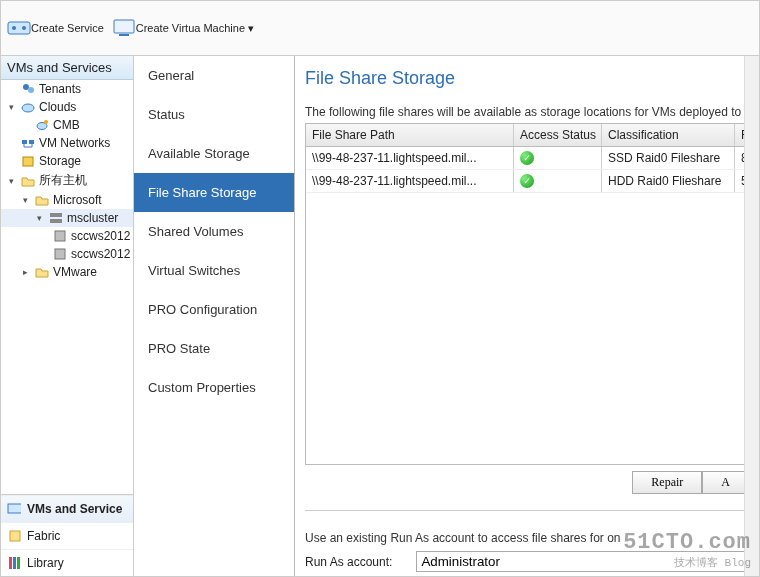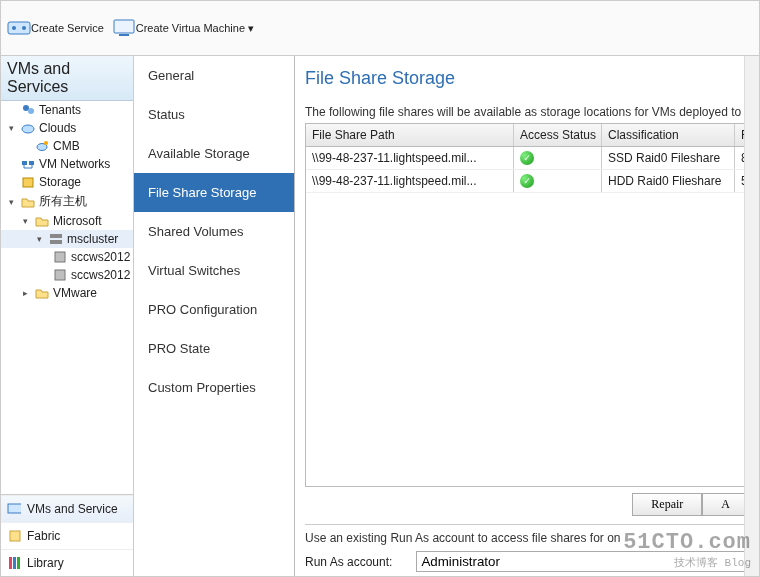--- a/index.html
+++ b/index.html
@@ -4,32 +4,32 @@
 <style>
   html,body{margin:0;padding:0;font-family:"Segoe UI",Tahoma,sans-serif;font-size:12px;color:#222;background:#fff;width:760px;height:577px;overflow:hidden}
   .root{display:flex;flex-direction:column;width:760px;height:577px;border:1px solid #ccc;box-sizing:border-box}
   .toolbar{height:50px;display:flex;gap:8px;padding:2px 6px;border-bottom:1px solid #ccc;background:#fafafa}
   .tool-btn{display:flex;flex-direction:row;align-items:center;justify-content:center;min-width:50px;cursor:pointer}
   .tool-btn .icn{width:24px;height:20px;margin-bottom:1px}
   .tool-btn span{font-size:11px;line-height:1.1;text-align:center}
   .body{flex:1;display:flex;min-height:0}
   
   .navcol{width:132px;border-right:1px solid #ccc;display:flex;flex-direction:column;background:#fff}
-  .nav-title{background:linear-gradient(#eef6fc,#d7e9f7);padding:4px 6px;font-size:16px;border-bottom:1px solid #bcd}
+  .nav-title{background:linear-gradient(#eef6fc,#d7e9f7);padding:4px 6px;font-size:13px;border-bottom:1px solid #bcd}
   .tree{flex:1;overflow:auto;}
   .tree-item{display:flex;align-items:center;gap:4px;padding:2px 4px;white-space:nowrap;cursor:pointer}
   .tree-item.l1{padding-left:8px}
   .tree-item.l2{padding-left:22px}
   .tree-item.l3{padding-left:36px}
   .tree-item.l4{padding-left:48px}
   .tri{width:8px;display:inline-block;color:#555;font-size:9px}
   .ic{width:14px;height:14px;display:inline-flex;align-items:center;justify-content:center}
   .wunderbar{border-top:1px solid #ccc}
   .wb-item{display:flex;align-items:center;gap:6px;padding:6px 6px;border-top:1px solid #eee;cursor:pointer;white-space:nowrap;overflow:hidden}
-  .wb-item.sel{background:linear-gradient(#f4f8fc,#e6eef9);font-weight:400}
+  .wb-item.sel{background:linear-gradient(#f4f8fc,#e6eef9);font-weight:700}
   
   .settings{width:160px;border-right:1px solid #bbb;display:flex;flex-direction:column;background:#fff}
   .settings .opt{padding:12px 14px;cursor:pointer;font-size:13px;color:#333}
   .settings .opt.sel{background:#2f6fb3;color:#fff}
   
   .detail{flex:1;display:flex;flex-direction:column;padding:8px 10px 4px;min-width:0;position:relative}
   .detail h1{font-size:18px;font-weight:400;color:#2f6fb3;margin:4px 0 16px}
   .hint{font-size:12px;color:#333;margin-bottom:4px;white-space:nowrap;overflow:hidden}
   .grid{border:1px solid #bbb;flex:1;min-height:0;display:flex;flex-direction:column;overflow:hidden}
   .ghead,.grow{display:flex}
@@ -37,21 +37,21 @@
   .gc{padding:4px 6px;border-right:1px solid #ccc;overflow:hidden;text-overflow:ellipsis;white-space:nowrap}
   .c-path{flex:0 0 195px}
   .c-acc{flex:0 0 75px;display:flex;align-items:center;justify-content:flex-start}
   .c-class{flex:0 0 120px}
   .c-free{flex:1}
   .gbody{flex:1;overflow:auto;background:#fff}
   .grow{border-bottom:1px solid #eee}
   .ok-dot{width:14px;height:14px;border-radius:50%;background:radial-gradient(circle at 30% 30%,#7ef07e,#1a991a);display:inline-flex;align-items:center;justify-content:center;color:#fff;font-size:9px}
   .btnrow{display:flex;justify-content:flex-end;gap:0;padding:6px 0}
   button.win{font:12px "Segoe UI";padding:3px 18px;background:linear-gradient(#fefefe,#e8e8e8);border:1px solid #aaa;cursor:pointer}
-  .runas{padding-top:6px;border-top:1px solid #ccc;margin-top:2px}
+  .runas{padding-top:20px;border-top:1px solid #ccc;margin-top:10px}
   .runas-row{display:flex;align-items:center;gap:24px;margin-top:6px}
   .runas-row input{flex:1;border:1px solid #aaa;padding:2px 4px;background:#fff}
   .scroll-hint{position:absolute;right:0;top:0;bottom:0;width:14px;background:#f1f1f1;border-left:1px solid #ddd}
   
   .wm{position:absolute;right:8px;bottom:6px;font-family:Liberation Mono, monospace;text-align:right;pointer-events:none;color:rgba(0,0,0,.35)}
   .wm .big{font-size:22px;font-weight:700;letter-spacing:1px}
   .wm .sm{font-size:11px}
   
   svg{display:block}
 </style>

